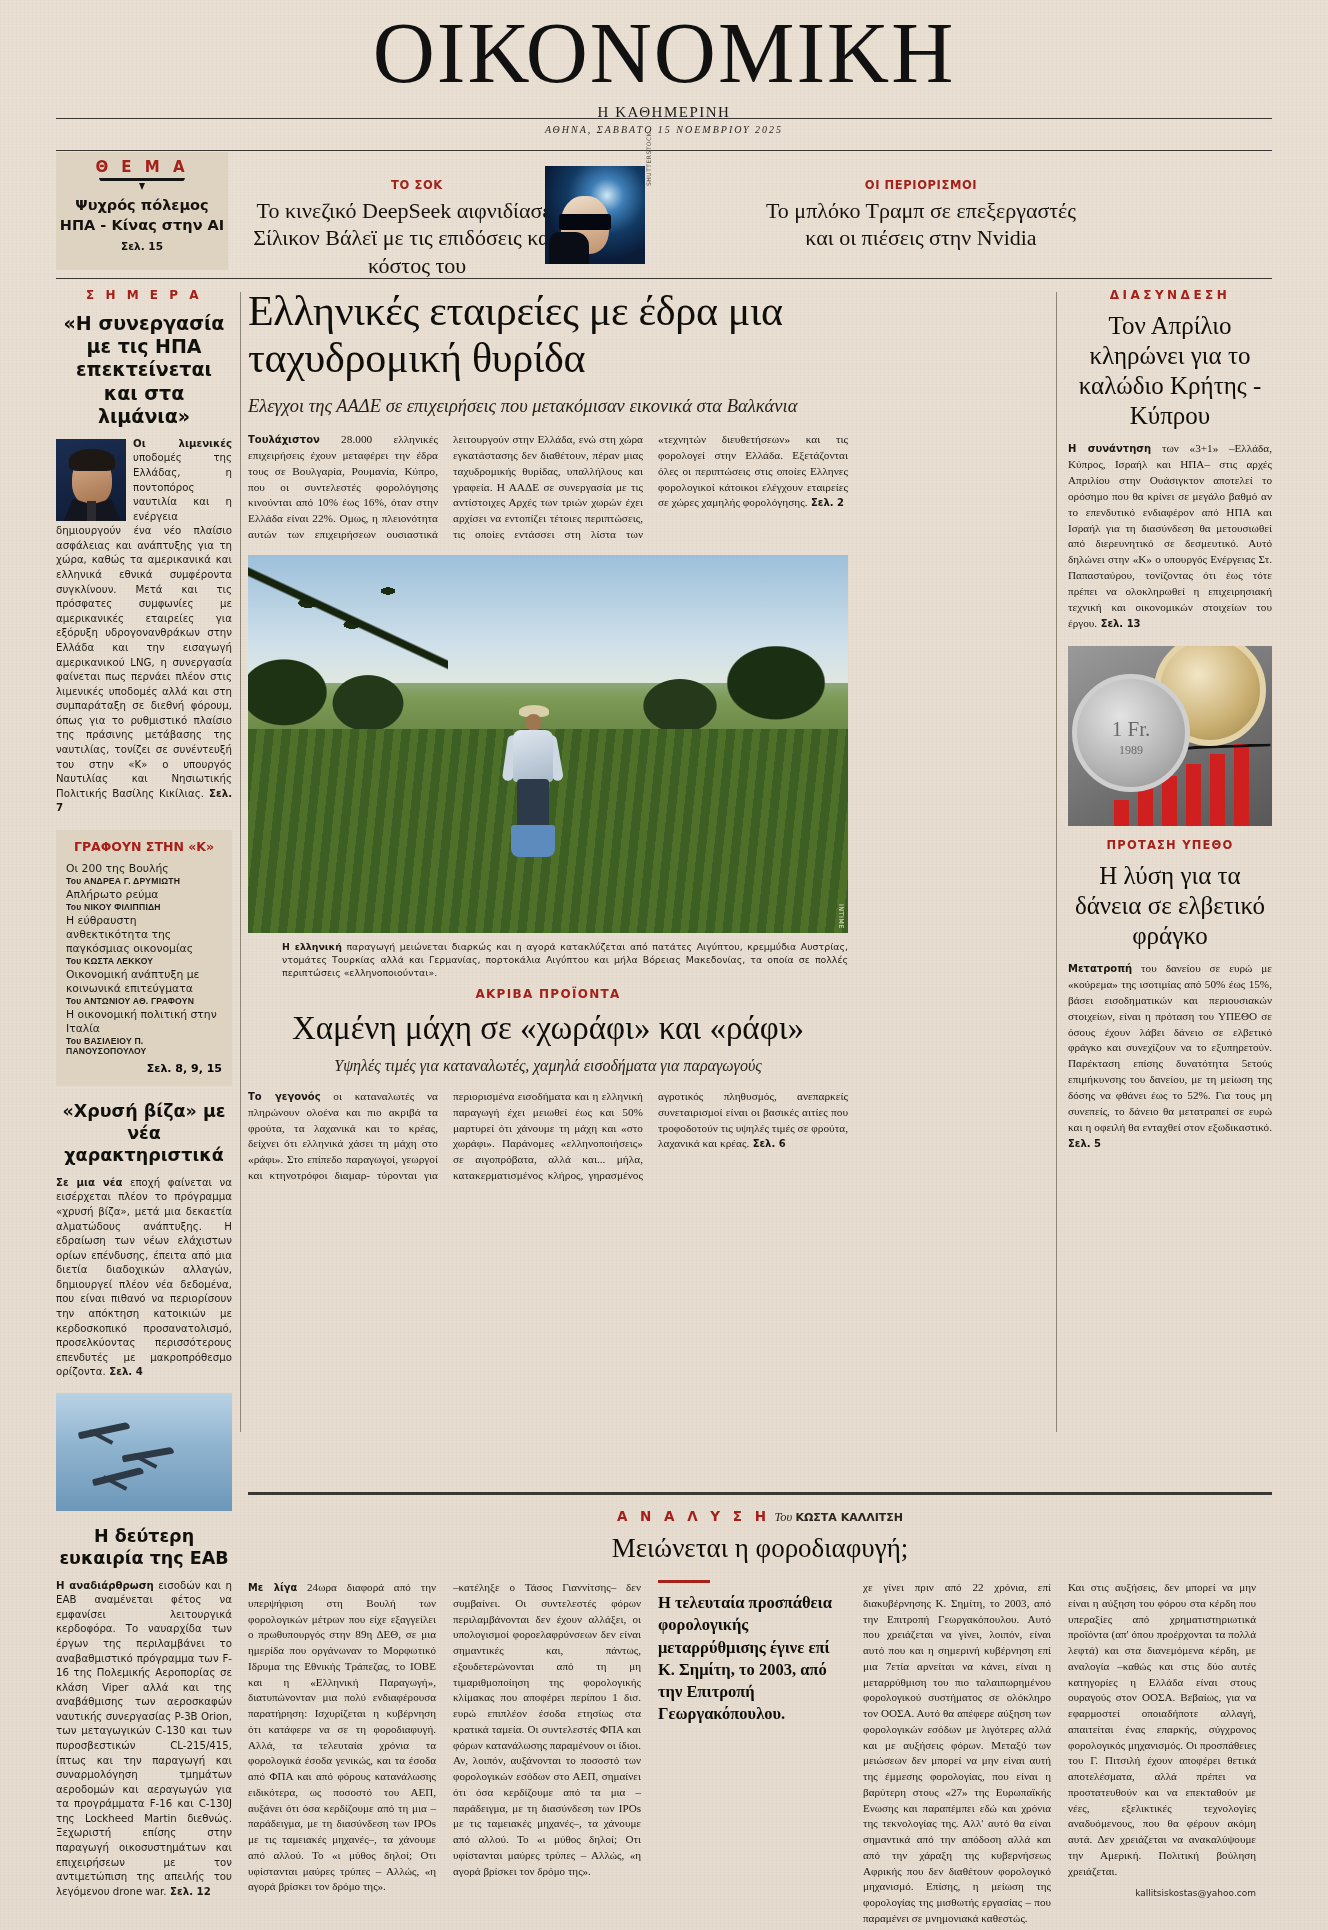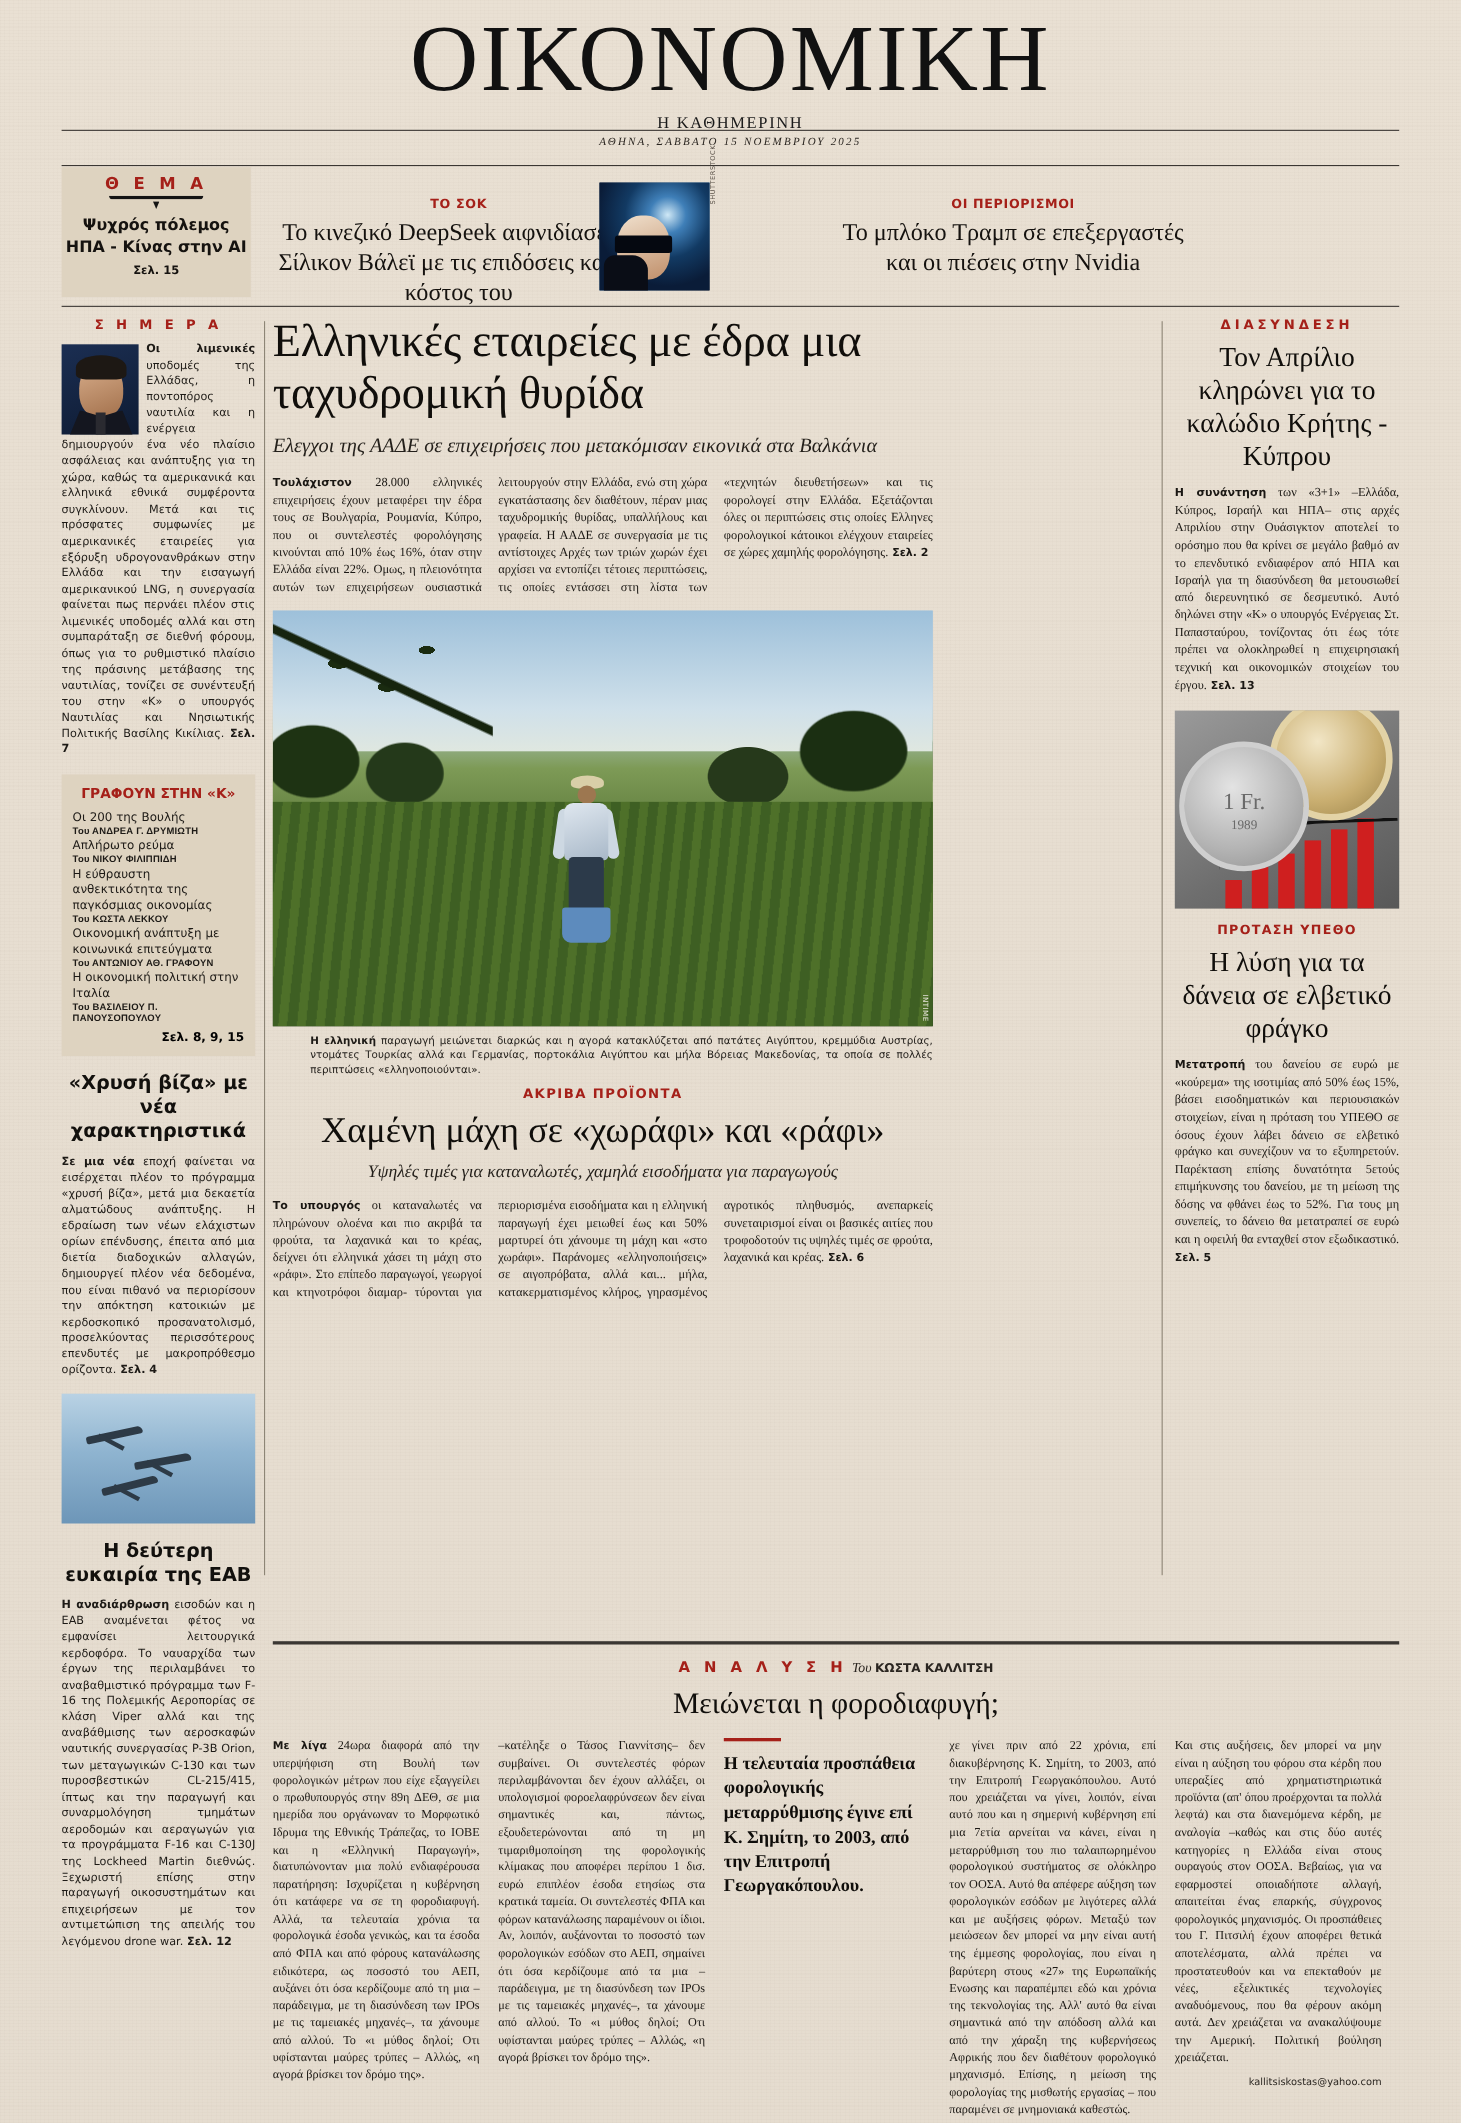--- a/index.html
+++ b/index.html
@@ -363,20 +363,21 @@
   </div>
   <div class="credit-vert">SHUTTERSTOCK</div>
 
   <div class="rule" style="left:56px; top:278px; width:1216px; height:1px;"></div>
 
   <div class="col-rule" style="left:240px; top:292px; height:1140px;"></div>
   <div class="col-rule" style="left:1056px; top:292px; height:1140px;"></div>
 
   <div class="sidebar">
     <div class="sec-label">Σ Η Μ Ε Ρ Α</div>
+    <div class="sb-head">«Η συνεργασία με τις ΗΠΑ επεκτείνεται και στα λιμάνια»</div>
     <div class="sb-body">
       <span class="sb-photo">
         <span class="sbface"></span>
         <span class="sbhair"></span>
         <span class="sbsuit"></span>
         <span class="sbtie"></span>
       </span>
       <b>Οι λιμενικές</b><span> υποδομές της Ελλάδας, η ποντοπόρος ναυτιλία και η ενέργεια δημιουργούν ένα νέο πλαίσιο ασφάλειας και ανάπτυξης για τη χώρα, καθώς τα αμερικανικά και ελληνικά εθνικά συμφέροντα συγκλίνουν. Μετά και τις πρόσφατες συμφωνίες με αμερικανικές εταιρείες για εξόρυξη υδρογονανθράκων στην Ελλάδα και την εισαγωγή αμερικανικού LNG, η συνεργασία φαίνεται πως περνάει πλέον στις λιμενικές υποδομές αλλά και στη συμπαράταξη σε διεθνή φόρουμ, όπως για το ρυθμιστικό πλαίσιο της πράσινης μετάβασης της ναυτιλίας, τονίζει σε συνέντευξή του στην «Κ» ο υπουργός Ναυτιλίας και Νησιωτικής Πολιτικής Βασίλης Κικίλιας.</span><b> Σελ. 7</b>
     </div>
 
@@ -441,21 +442,21 @@
       <div class="photo-credit-v">INTIME</div>
     </div>
     <div class="caption">
       <b>Η ελληνική</b><span> παραγωγή μειώνεται διαρκώς και η αγορά κατακλύζεται από πατάτες Αιγύπτου, κρεμμύδια Αυστρίας, ντομάτες Τουρκίας αλλά και Γερμανίας, πορτοκάλια Αιγύπτου και μήλα Βόρειας Μακεδονίας, τα οποία σε πολλές περιπτώσεις «ελληνοποιούνται».</span>
     </div>
 
     <div class="mid-kicker">ΑΚΡΙΒΑ ΠΡΟΪΟΝΤΑ</div>
     <div class="mid-head">Χαμένη μάχη σε «χωράφι» και «ράφι»</div>
     <div class="mid-sub">Υψηλές τιμές για καταναλωτές, χαμηλά εισοδήματα για παραγωγούς</div>
     <div class="three-col">
-      <b>Το υπουργός</b><span> οι καταναλωτές να πληρώνουν ολοένα και πιο ακριβά τα φρούτα, τα λαχανικά και το κρέας, δείχνει ότι ελληνικά χάσει τη μάχη στο «ράφι». Στο επίπεδο παραγωγοί, γεωργοί και κτηνοτρόφοι διαμαρ-</span>
+      <b>Το γεγονός</b><span> οι καταναλωτές να πληρώνουν ολοένα και πιο ακριβά τα φρούτα, τα λαχανικά και το κρέας, δείχνει ότι ελληνικά χάσει τη μάχη στο «ράφι». Στο επίπεδο παραγωγοί, γεωργοί και κτηνοτρόφοι διαμαρ-</span>
       <span>τύρονται για περιορισμένα εισοδήματα και η ελληνική παραγωγή έχει μειωθεί έως και 50% μαρτυρεί ότι χάνουμε τη μάχη και «στο χωράφι». Παράνομες «ελληνοποιήσεις» σε αιγοπρόβατα, αλλά και...</span>
       <span>μήλα, κατακερματισμένος κλήρος, γηρασμένος αγροτικός πληθυσμός, ανεπαρκείς συνεταιρισμοί είναι οι βασικές αιτίες που τροφοδοτούν τις υψηλές τιμές σε φρούτα, λαχανικά και κρέας.</span><span class="pg"> Σελ. 6</span>
     </div>
   </div>
 
   <div class="rightbar">
     <div class="sec-label">ΔΙΑΣΥΝΔΕΣΗ</div>
     <div class="rb-head">Τον Απρίλιο κληρώνει για το καλώδιο Κρήτης - Κύπρου</div>
     <div class="rb-body">
       <b>Η συνάντηση</b><span> των «3+1» –Ελλάδα, Κύπρος, Ισραήλ και ΗΠΑ– στις αρχές Απριλίου στην Ουάσιγκτον αποτελεί το ορόσημο που θα κρίνει σε μεγάλο βαθμό αν το επενδυτικό ενδιαφέρον από ΗΠΑ και Ισραήλ για τη διασύνδεση θα μετουσιωθεί από διερευνητικό σε δεσμευτικό. Αυτό δηλώνει στην «Κ» ο υπουργός Ενέργειας Στ. Παπασταύρου, τονίζοντας ότι έως τότε πρέπει να ολοκληρωθεί η επιχειρησιακή τεχνική και οικονομικών στοιχείων του έργου.</span><span class="pg"> Σελ. 13</span>

